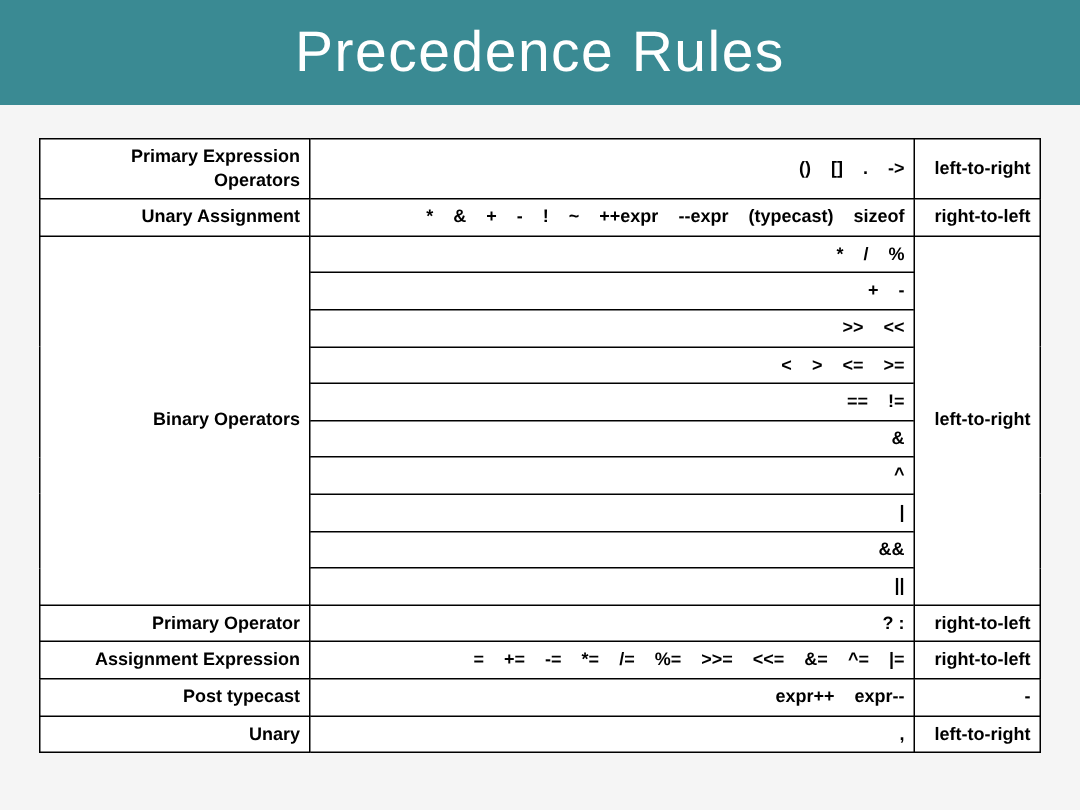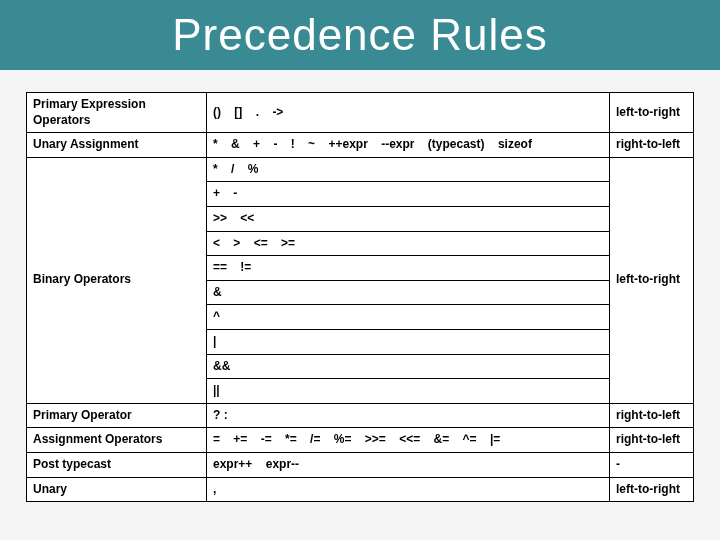--- a/index.html
+++ b/index.html
@@ -14,27 +14,28 @@
     width: 100%;
     height: 70px;
     background: #3a8a93;
     display: flex;
     align-items: center;
     justify-content: center;
   }
   .header h1 {
     margin: 0;
     color: #fff;
-    font-size: 44px;
+    font-size: 38px;
     font-weight: 400;
     font-family: "Trebuchet MS", "Segoe UI", Arial, sans-serif;
     letter-spacing: 1px;
   }
   .table-wrap {
     padding: 22px 26px 10px 26px;
+    text-align: right;
   }
   table {
     border-collapse: collapse;
     width: 100%;
     table-layout: fixed;
     background: #fff;
   }
   col.c1 { width: 180px; }
   col.c2 { width: auto; }
   col.c3 { width: 84px; }
@@ -161,21 +162,21 @@
 
       <tr>
         <td>Primary Operator</td>
         <td class="ops">
           <span>? :</span>
         </td>
         <td>right-to-left</td>
       </tr>
 
       <tr>
-        <td>Assignment Operators</td>
+        <td>Assignment Expression</td>
         <td class="ops">
           <span>=</span>
           <span>+=</span>
           <span>-=</span>
           <span>*=</span>
           <span>/=</span>
           <span>%=</span>
           <span>&gt;&gt;=</span>
           <span>&lt;&lt;=</span>
           <span>&amp;=</span>

